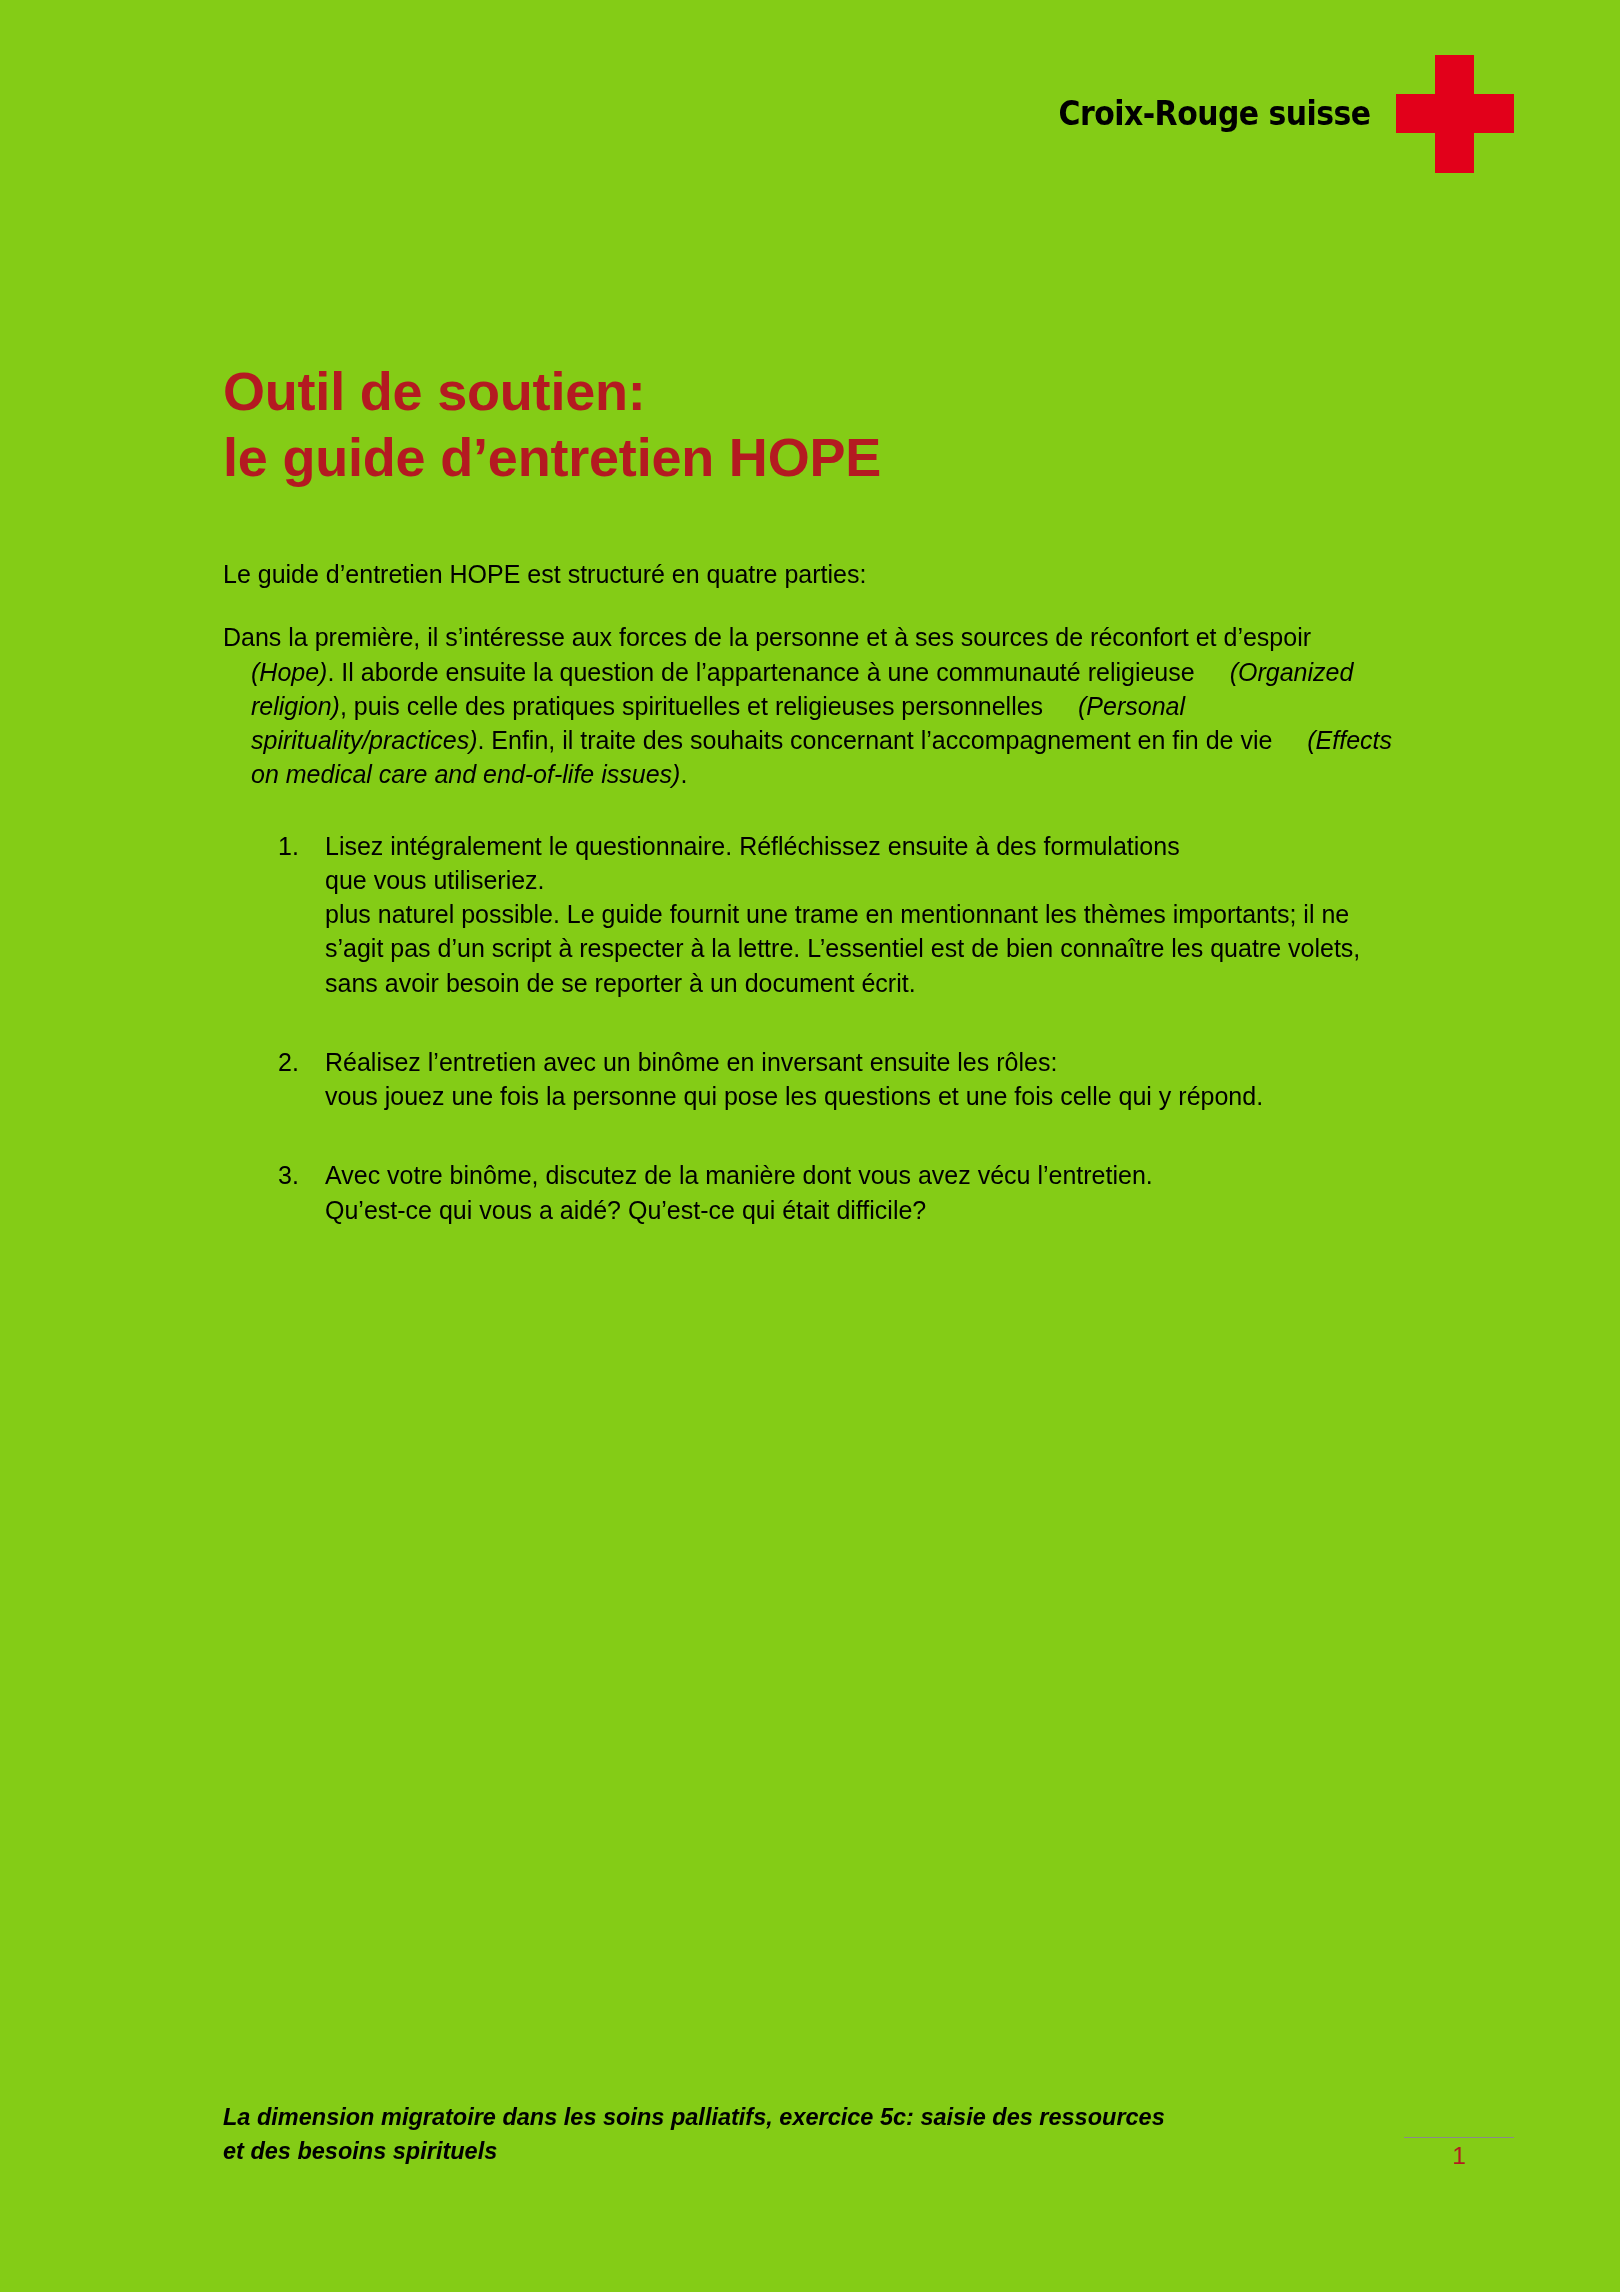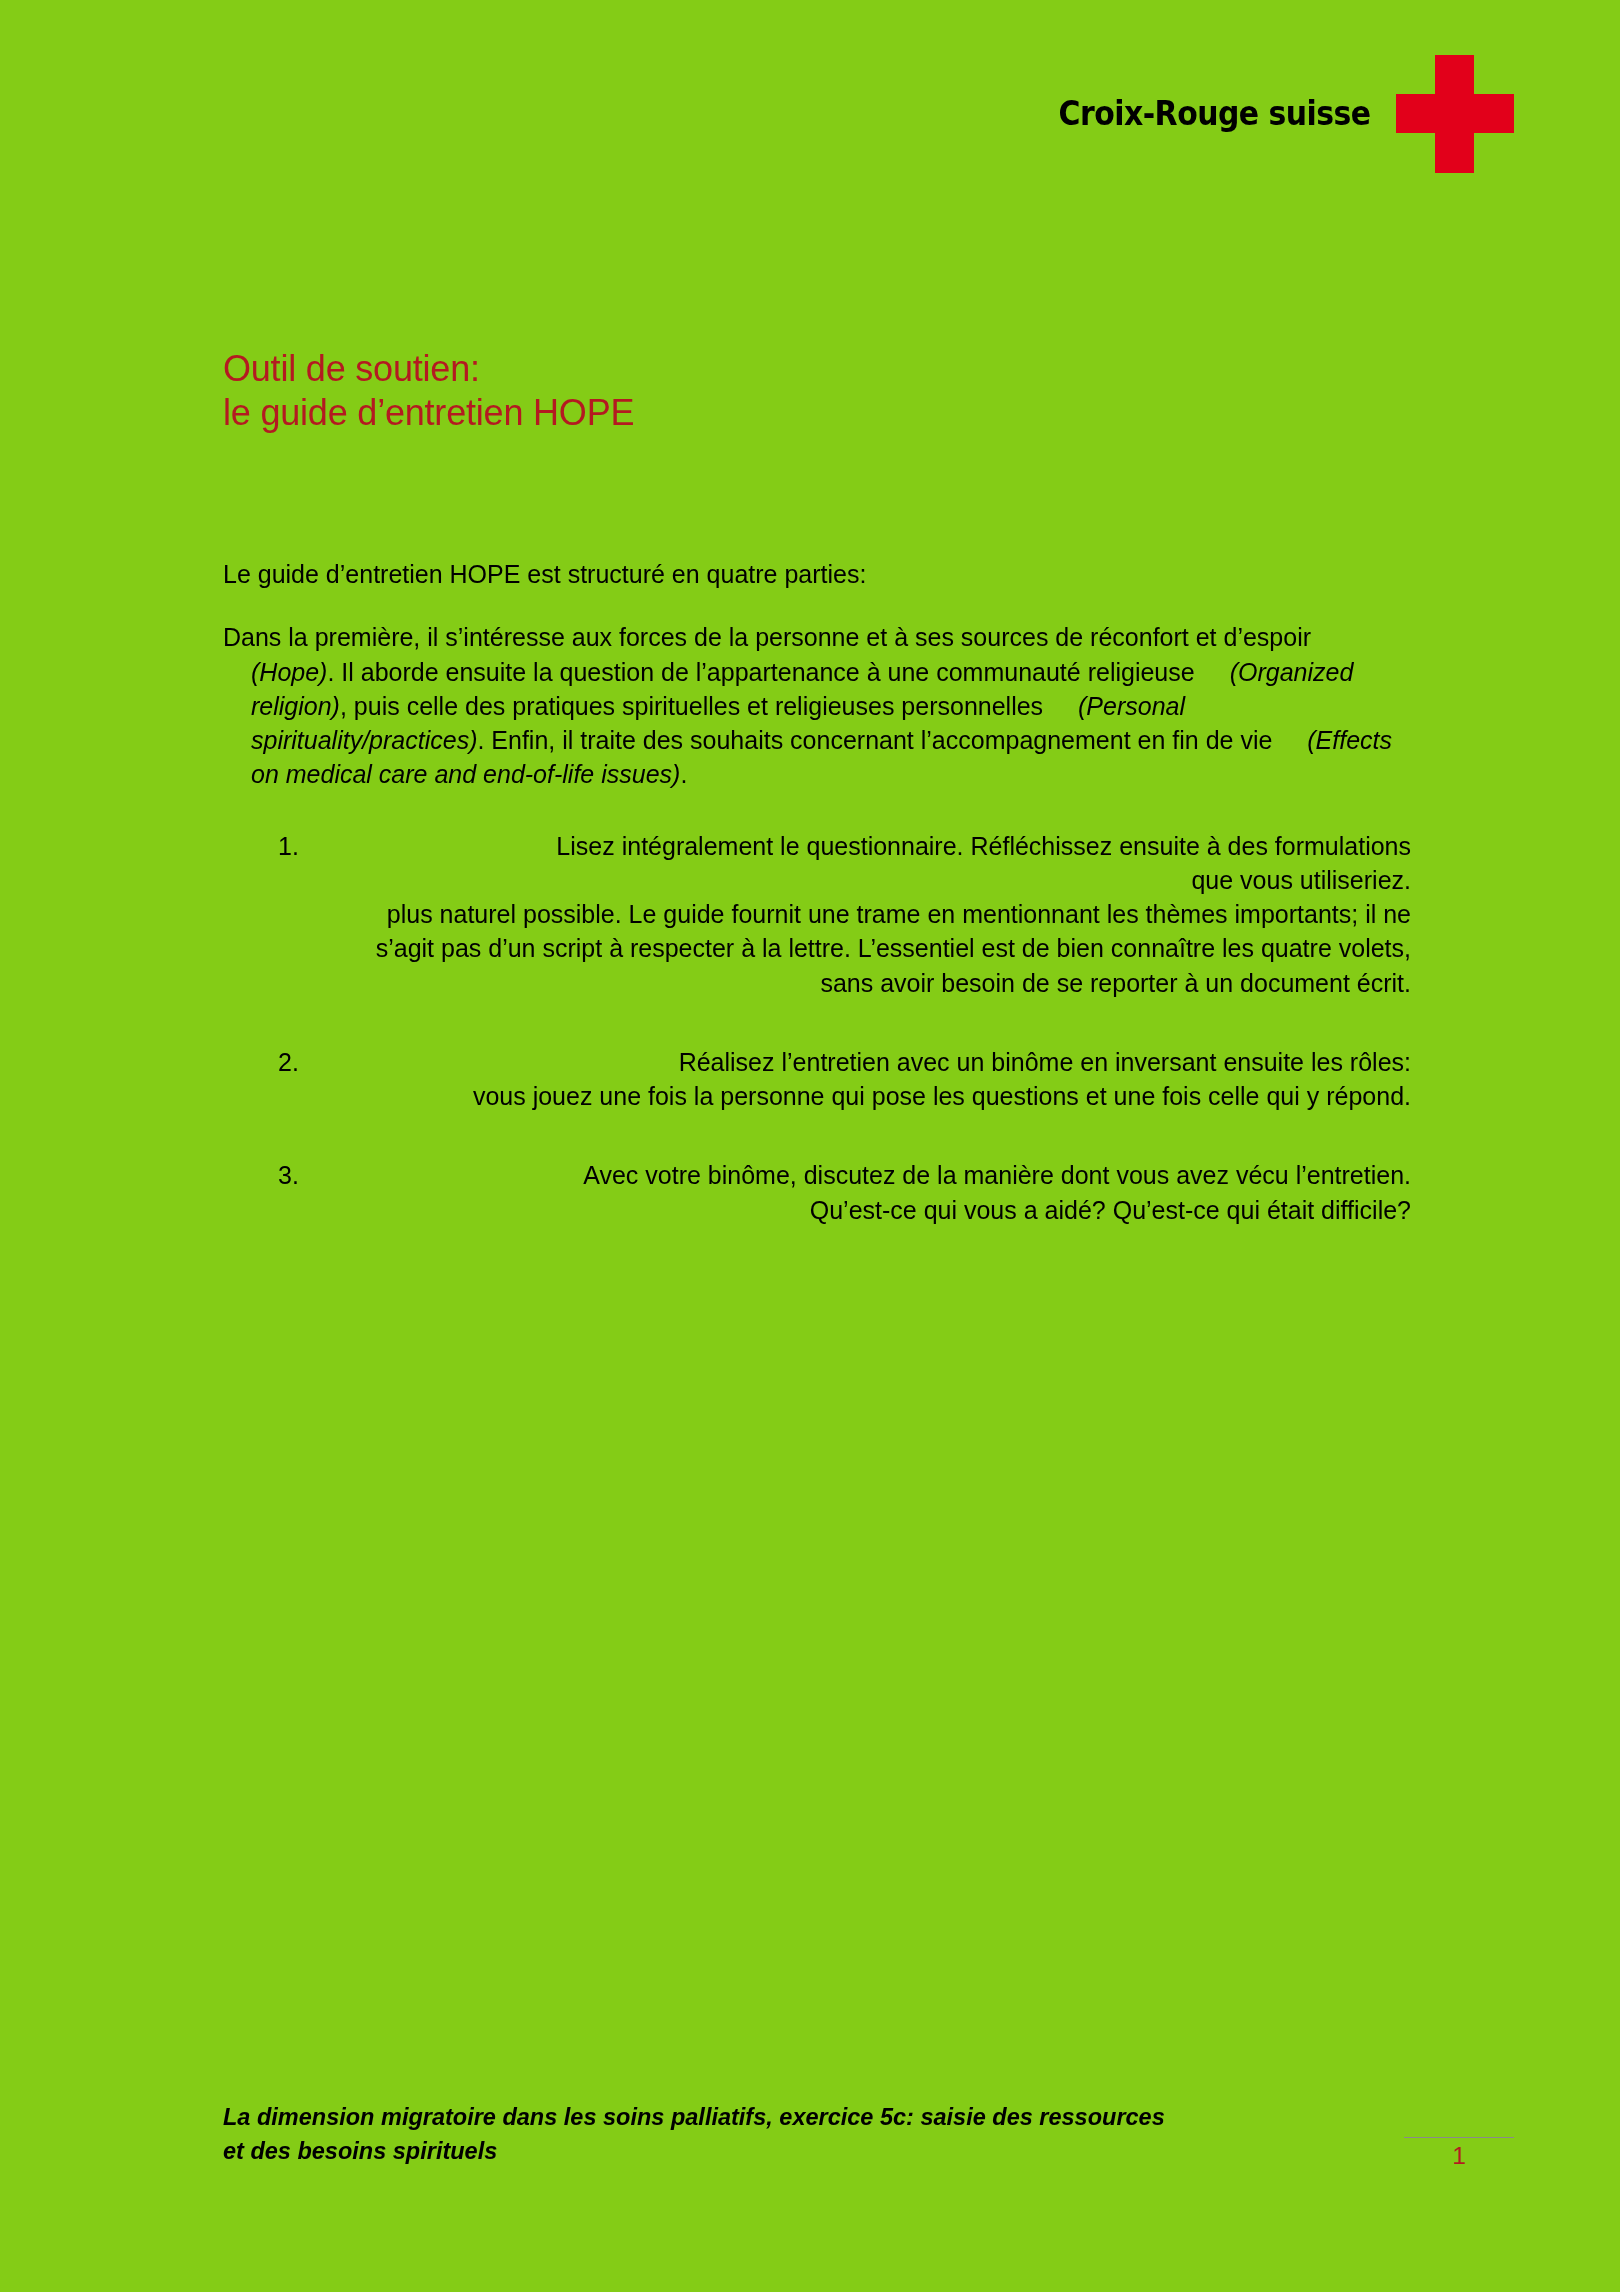--- a/index.html
+++ b/index.html
@@ -64,23 +64,23 @@
     background: #e2001a;
   }
 
   
   .doc-title {
     position: absolute;
     left: 223px;
     top: 323px;
     width: 1176px;
     color: #b41a21;
-    font-size: 36px;
+    font-size: 54px;
     line-height: 1.22;
-    font-weight: 400;
+    font-weight: 700;
     letter-spacing: -0.2px;
   }
   .doc-title .line { display: block; white-space: nowrap; }
 
   
   .content {
     position: absolute;
     left: 223px;
     top: 557px;
     width: 1188px;
@@ -105,21 +105,21 @@
   }
   .num-item .marker {
     position: absolute;
     left: 55px;
     top: 0;
     width: 43px;
     text-align: left;
     font-size: 25px;
     line-height: 1.37;
   }
-  .num-body .ln { display: block; white-space: nowrap; text-align: right; }
+  .num-body .ln { display: block; white-space: nowrap; }
   .num-body .blockgap { height: 29px; }
 
   
   .footer {
     position: absolute;
     left: 223px;
     bottom: 125px;
     width: 1188px;
     font-size: 23.5px;
     line-height: 1.42;

